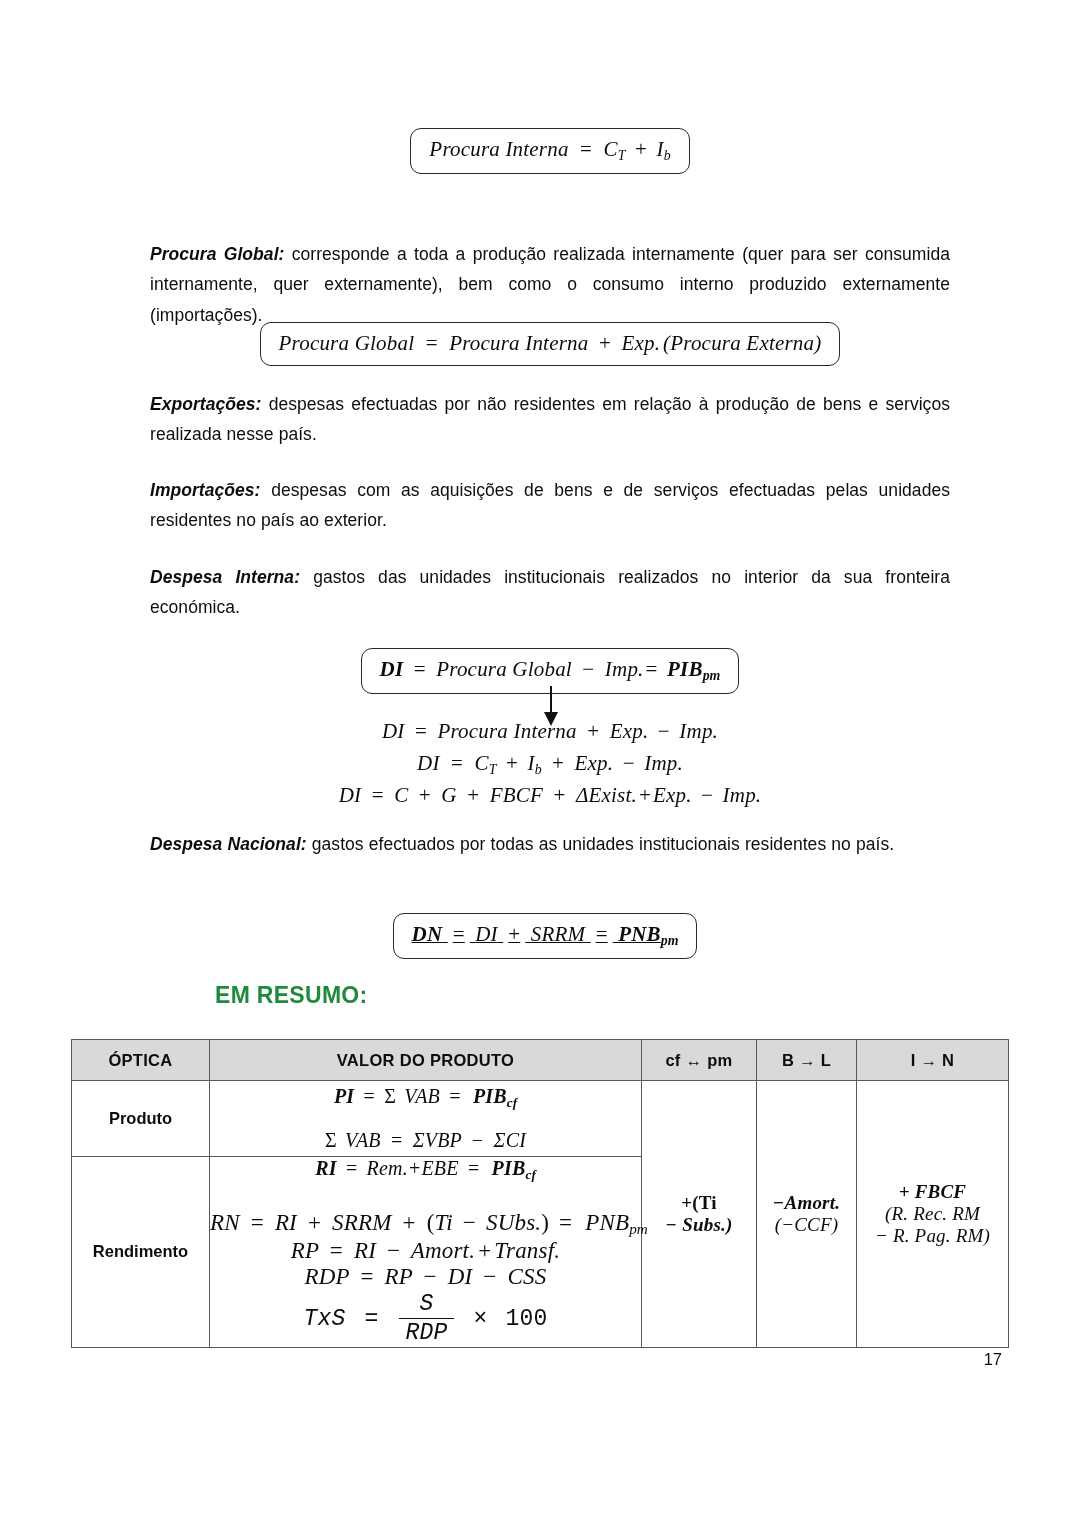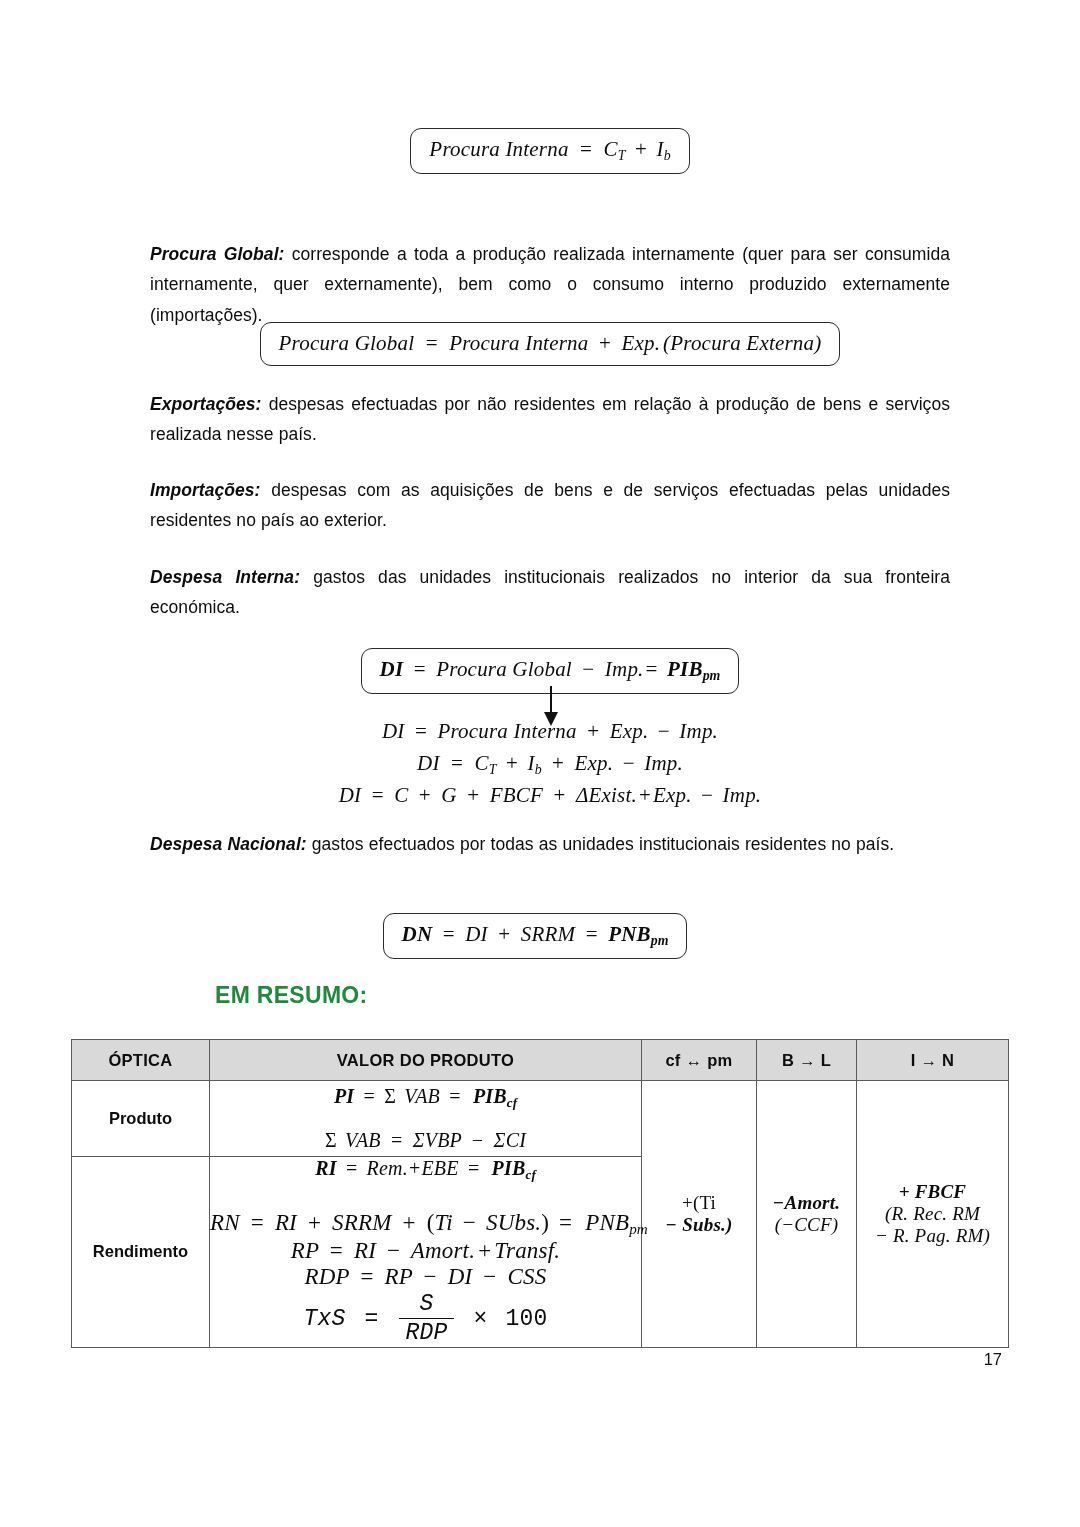--- a/index.html
+++ b/index.html
@@ -287,21 +287,21 @@
       <span>ΔExist.</span><span class="up" style="padding:0 2px;">+</span><span>Exp.</span>
       <span class="up" style="padding:0 4px;">−</span>
       <span>Imp.</span>
     </div>
   </div>
 
   <div style="position:absolute; left:150px; top:829px; width:800px;">
     <p class="para"><span class="term">Despesa Nacional:</span><span> gastos efectuados por todas as unidades institucionais residentes no país.</span></p>
   </div>
 
-  <div class="boxwrap" style="position:absolute; left:135px; top:913px; width:800px;">
+  <div class="boxwrap" style="position:absolute; left:145px; top:913px; width:800px;text-decoration:underline;">
     <div class="fbox">
       <span class="math">
         <b>DN</b>
         <span class="up" style="padding:0 5px;">=</span>
         <span>DI</span>
         <span class="up" style="padding:0 5px;">+</span>
         <span>SRRM</span>
         <span class="up" style="padding:0 5px;">=</span>
         <b>PNB</b><span class="subb">pm</span>
       </span>
@@ -348,21 +348,21 @@
               <span style="padding-left:3px;">VAB</span>
               <span class="up" style="padding:0 5px;">=</span>
               <span>ΣVBP</span>
               <span class="up" style="padding:0 5px;">−</span>
               <span>ΣCI</span>
             </div>
           </td>
 
           <td class="sidecell" rowspan="2">
             <div class="math m2 bold" style="font-weight:bold;">
-              <span class="up" style="font-weight:normal;text-align:center;">+(Ti</span>
+              <span class="up" style="font-weight:bold;text-align:center;">+(Ti</span>
             </div>
             <div class="math m2" style="font-weight:bold;">
               <span>− Subs.)</span>
             </div>
           </td>
           <td class="sidecell" rowspan="2">
             <div class="math m2" style="font-weight:bold;">
               <span>−Amort.</span>
             </div>
             <div class="math m2">

